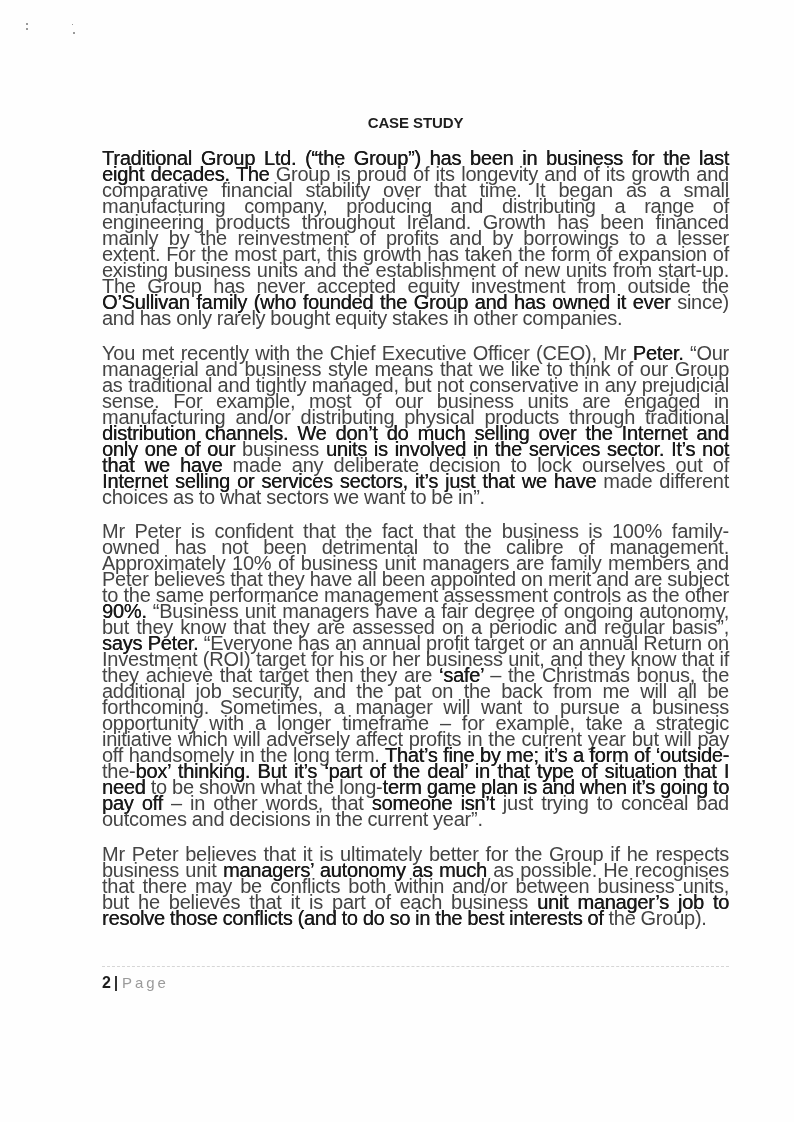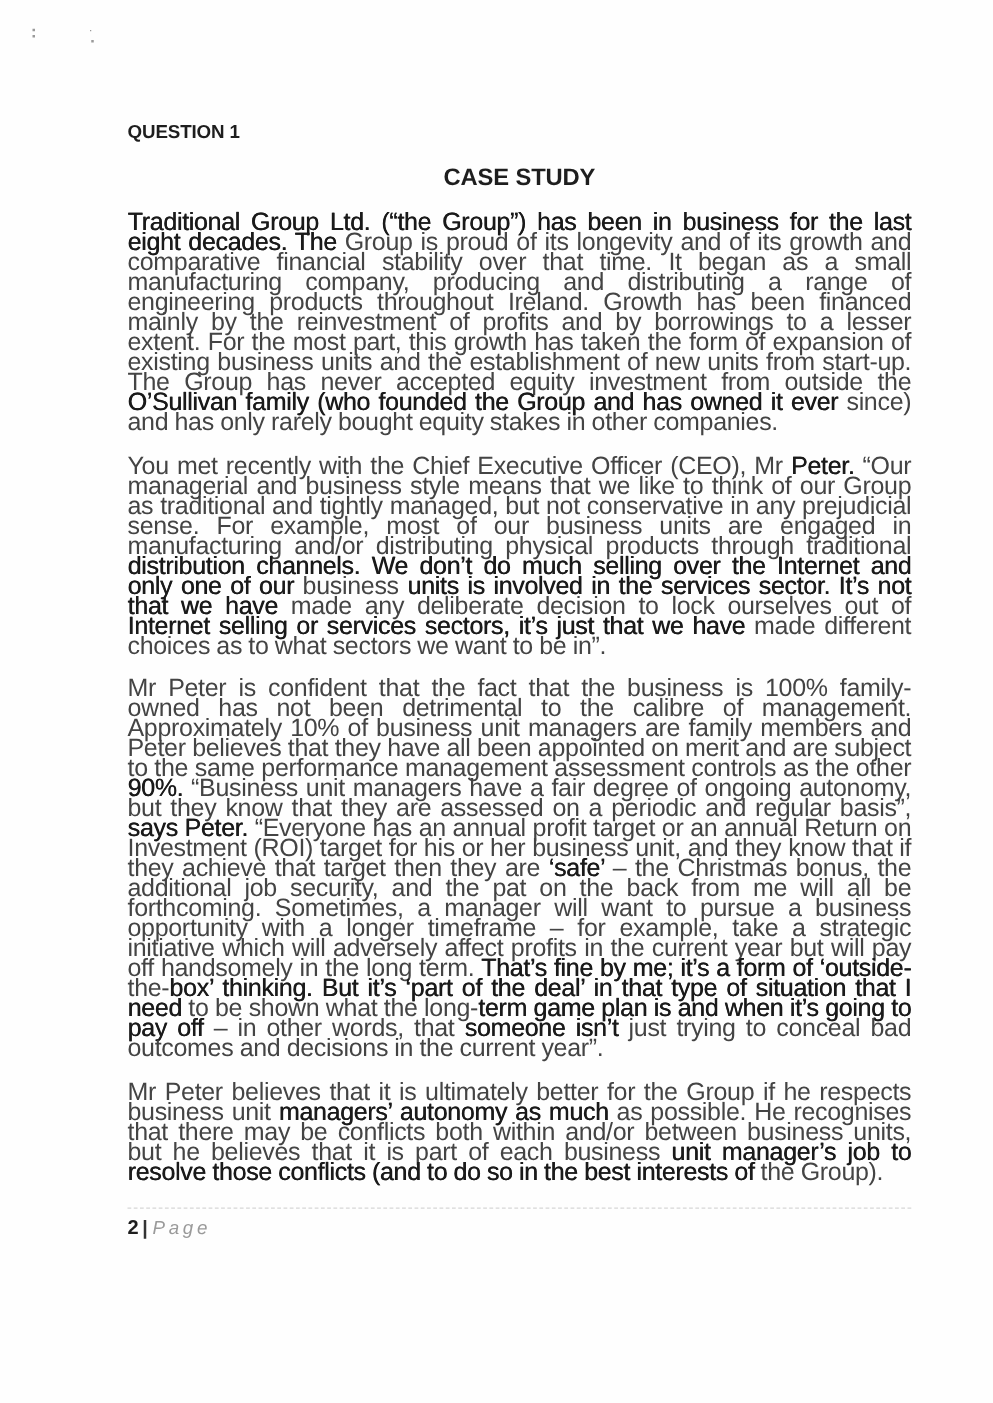--- a/index.html
+++ b/index.html
@@ -35,21 +35,21 @@
     font-weight: bold;
     font-size: 15px;
     color: #1e1e1e;
     margin: 0;
     height: 20px;
     line-height: 20px;
     letter-spacing: -0.1px;
   }
   .case-title {
     font-weight: bold;
-    font-size: 19px;
+    font-size: 15px;
     color: #1e1e1e;
     text-align: center;
     margin: 17px 0 0 0;
     height: 20px;
     line-height: 20px;
     letter-spacing: -0.1px;
   }
   .para {
     font-size: 20px;
     line-height: 16px;
@@ -85,35 +85,33 @@
     display: inline-block;
     width: 2px;
     height: 15px;
     background: #333;
     margin: 0 5px 0 4px;
   }
   .page-word {
     color: #9a9a9a;
     letter-spacing: 3px;
     font-size: 15px;
-    font-style: italic;
   }
 </style>
 </head>
 <body>
 
 <div class="scan-specks">
   <span class="speck" style="left:26px;top:23px;"></span>
   <span class="speck" style="left:26px;top:28px;"></span>
   <span class="speck" style="left:72px;top:24px;width:1px;height:1px;"></span>
   <span class="speck" style="left:73px;top:32px;"></span>
 </div>
 
 <div class="page">
-  <h2 class="question-heading">QUESTION 1</h2>
   <h1 class="case-title">CASE STUDY</h1>
 
   <p class="para first"><span class="b">Traditional Group Ltd. (“the Group”) has been in business for the last eight decades. The</span><span> Group is proud of its longevity and of its growth and comparative financial stability over that time. It began as a small manufacturing company, producing and distributing a range of engineering products throughout Ireland. Growth has been financed mainly by the reinvestment of profits and by borrowings to a lesser extent. For the most part, this growth has taken the form of expansion of existing business units and the establishment of new units from start-up. The Group has never accepted equity investment from outside the </span><span class="b">O’Sullivan family (who founded the Group and has owned it ever</span><span> since) and has only rarely bought equity stakes in other companies.</span></p>
   <p class="para"><span>You met recently with the Chief Executive Officer (CEO), Mr </span><span class="b">Peter.</span><span> “</span><span class="i">Our managerial and business style means that we like to think of our Group as traditional and tightly managed, but not conservative in any prejudicial sense. For example, most of our business units are engaged in manufacturing and/or distributing physical products through traditional </span><span class="b i">distribution channels. We don’t do much selling over the Internet and only one of our</span><span class="i"> business </span><span class="b i">units is involved in the services sector. It’s not that we have</span><span class="i"> made any deliberate decision to lock ourselves out of </span><span class="b i">Internet selling or services sectors, it’s just that we have</span><span class="i"> made different choices as to what sectors we want to be in</span><span>”.</span></p>
   <p class="para"><span>Mr Peter is confident that the fact that the business is 100% family-owned has not been detrimental to the calibre of management. Approximately 10% of business unit managers are family members and Peter believes that they have all been appointed on merit and are subject to the same performance management assessment controls as the other </span><span class="b">90%.</span><span> “</span><span class="i">Business unit managers have a fair degree of ongoing autonomy, but they know that they are assessed on a periodic and regular basis</span><span>”, </span><span class="b">says Peter.</span><span> “</span><span class="i">Everyone has an annual profit target or an annual Return on Investment (ROI) target for his or her business unit, and they know that if they achieve that target then they are </span><span class="b i">‘safe’</span><span class="i"> – the Christmas bonus, the additional job security, and the pat on the back from me will all be forthcoming. Sometimes, a manager will want to pursue a business opportunity with a longer timeframe – for example, take a strategic initiative which will adversely affect profits in the current year but will pay off handsomely in the long term. </span><span class="b i">That’s fine by me; it’s a form of ‘outside-</span><span class="i">the-</span><span class="b i">box’ thinking. But it’s ‘part of the deal’ in that type of situation that I need</span><span class="i"> to be shown what the long-</span><span class="b i">term game plan is and when it’s going to pay off</span><span class="i"> – in other words, that </span><span class="b i">someone isn’t</span><span class="i"> just trying to conceal bad outcomes and decisions in the current year</span><span>”.</span></p>
   <p class="para"><span>Mr Peter believes that it is ultimately better for the Group if he respects business unit </span><span class="b">managers’ autonomy as much</span><span> as possible. He recognises that there may be conflicts both within and/or between business units, but he believes that it is part of each business </span><span class="b">unit manager’s job to resolve those conflicts (and to do so in the best interests of</span><span> the Group).</span></p>
 </div>
 
 <div class="footer">
   <div class="footer-rule"></div>

